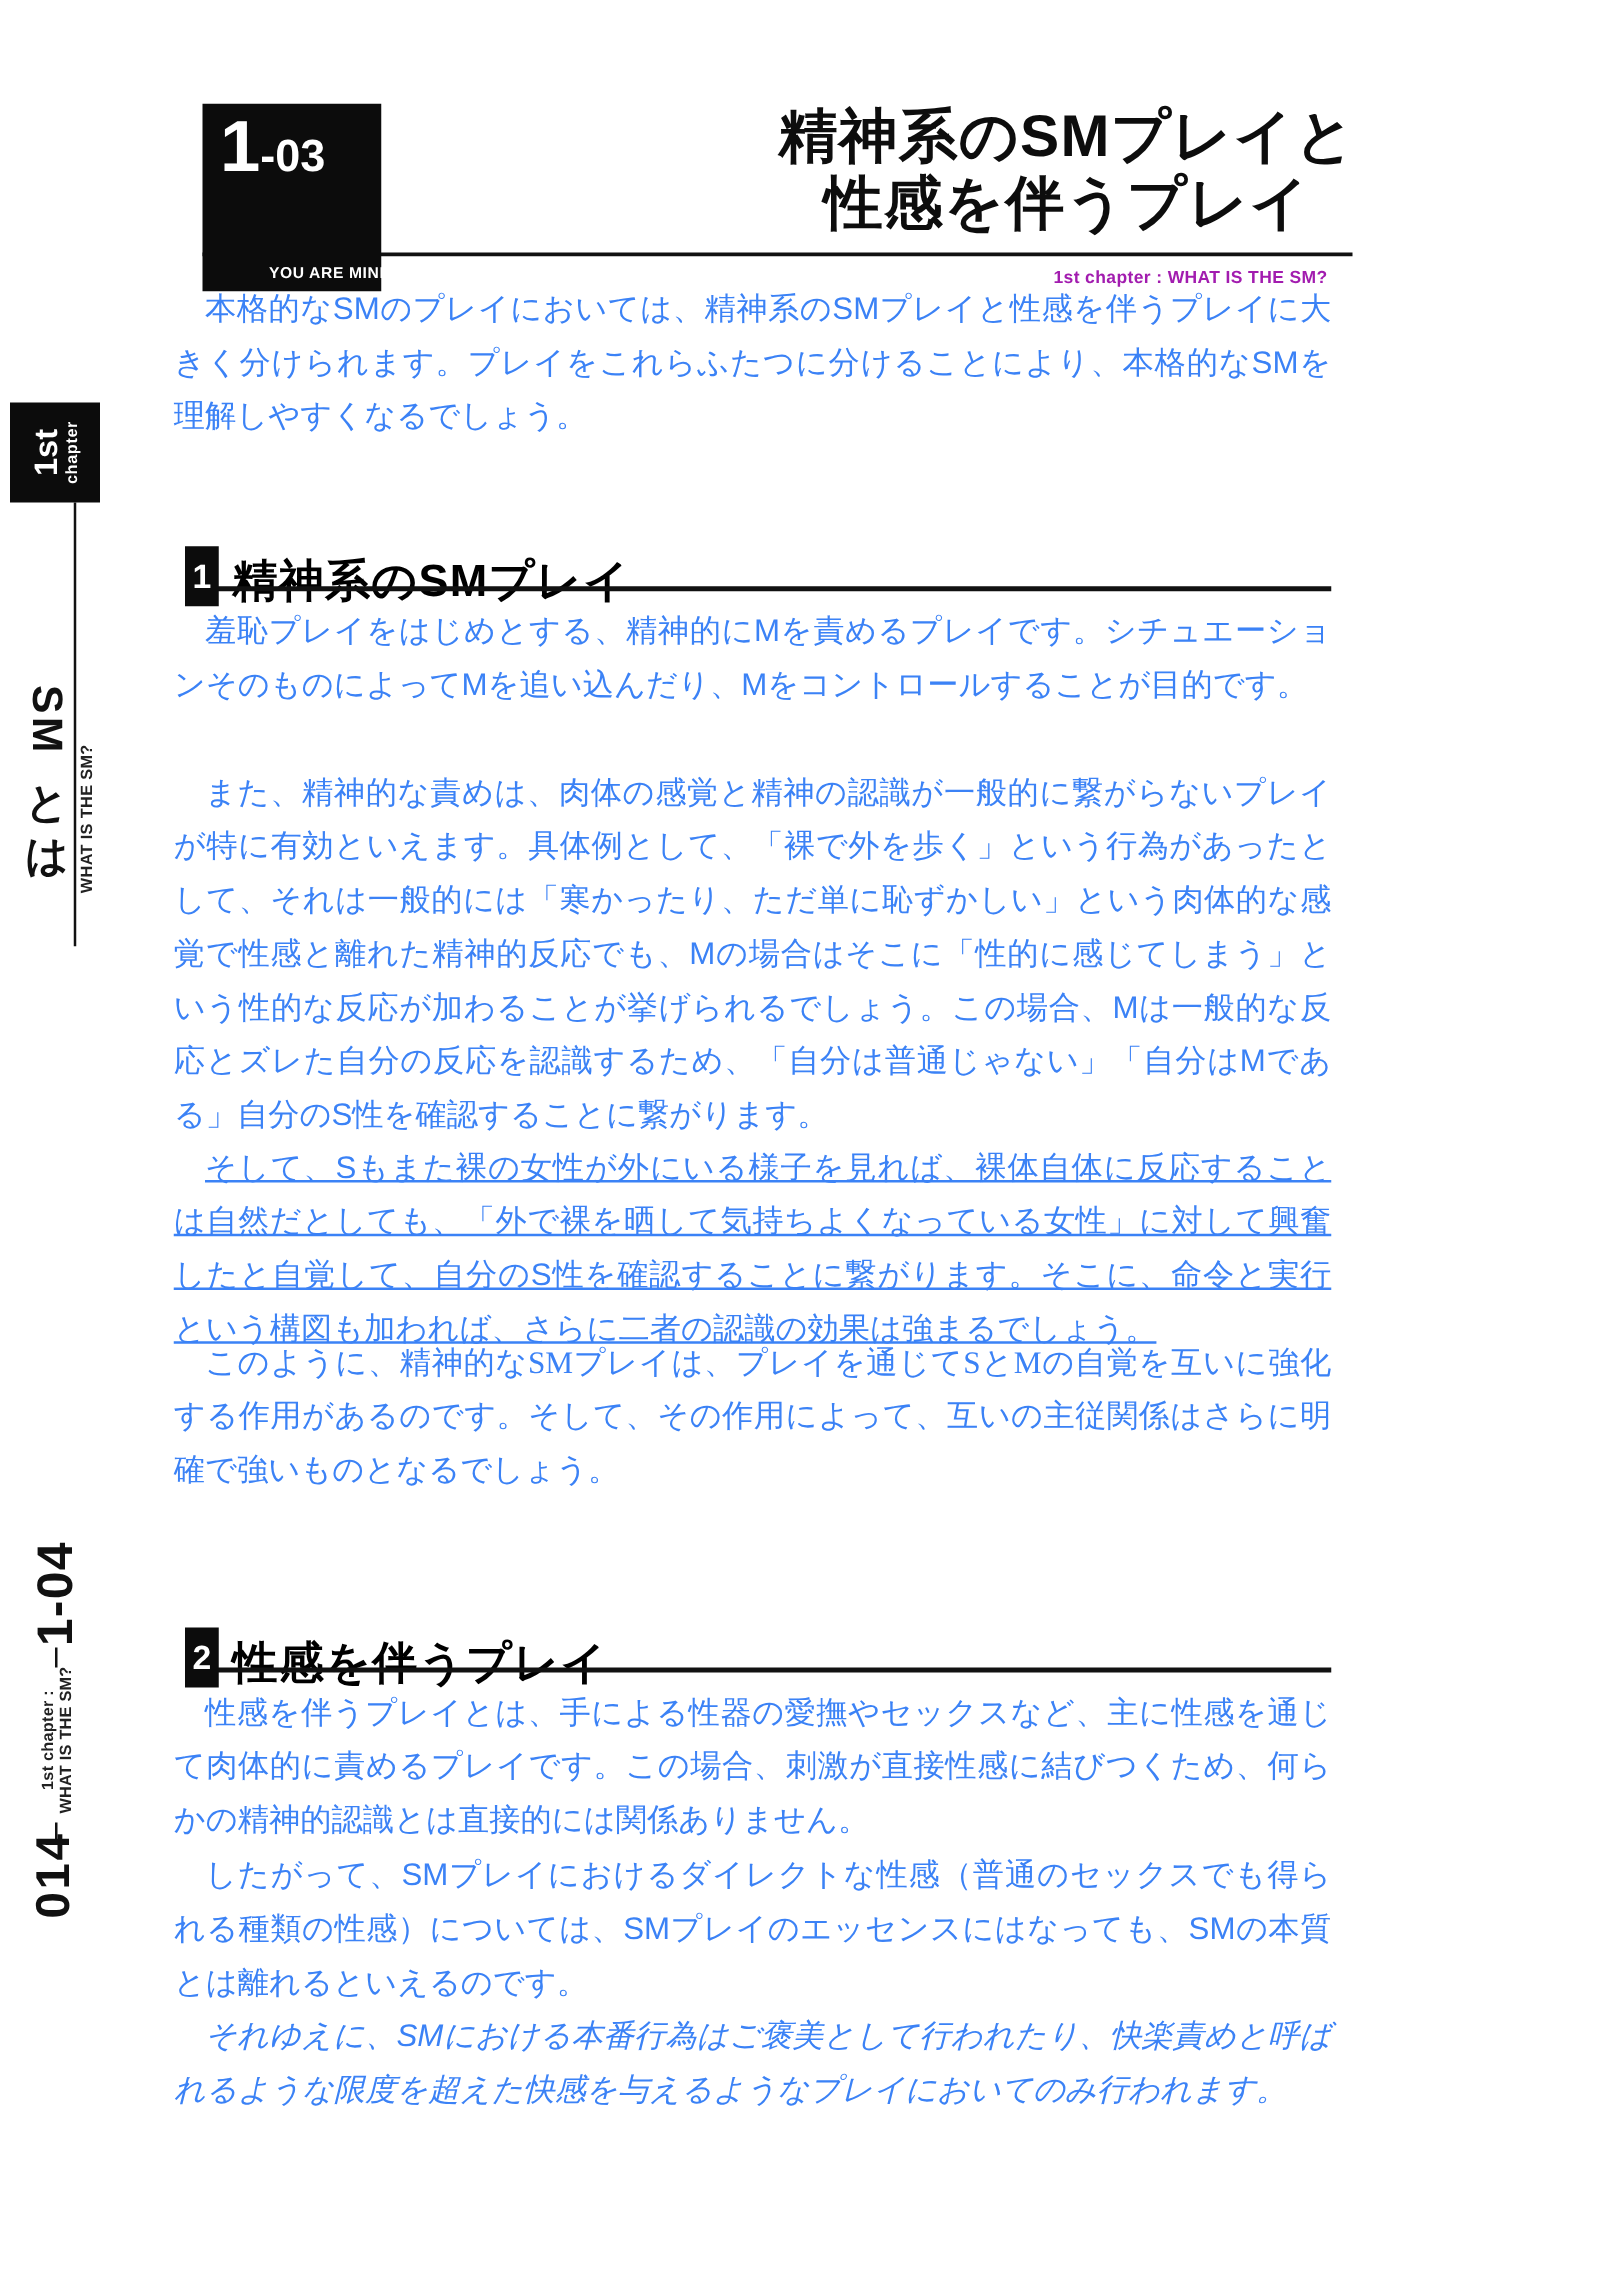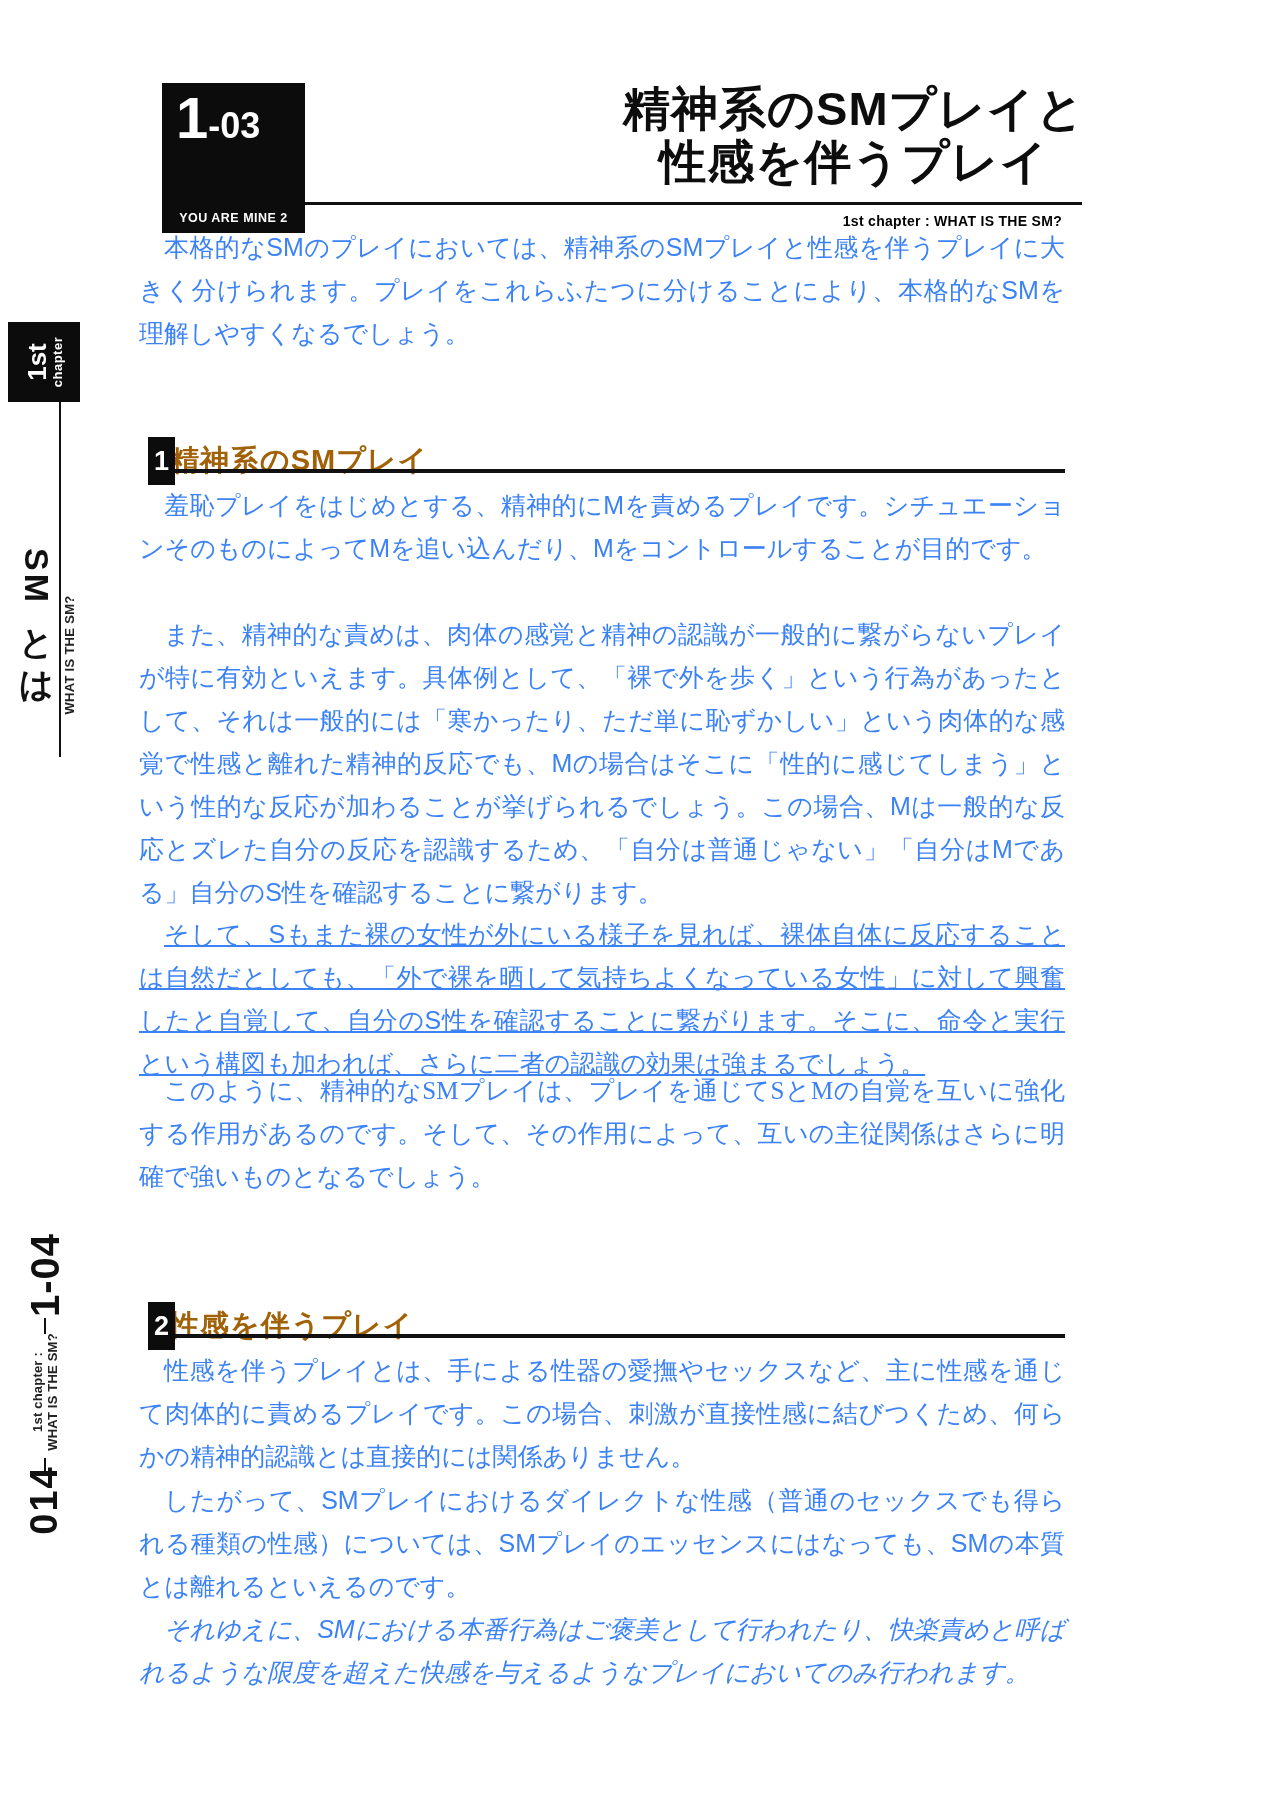--- a/index.html
+++ b/index.html
@@ -21,30 +21,30 @@
     background:#0c0c0c;color:#fff;z-index:2;
   }
   .secnum{
     position:absolute;left:14px;top:6px;
     display:flex;align-items:baseline;font-weight:bold;
   }
   .secnum .big{font-size:58px;line-height:1;}
   .secnum .small{font-size:36px;line-height:1;}
   .series-label{
     position:absolute;bottom:8px;left:0;width:100%;
-    text-align:center;font-size:12.5px;font-weight:bold;letter-spacing:.5px;
+    text-align:center;font-size:12.5px;font-weight:bold;letter-spacing:.5px;padding-left:36px;
   }
   .page-title{
     position:absolute;top:82px;right:195px;
     text-align:center;font-size:47px;line-height:53px;
     font-weight:bold;color:#0d0d0d;letter-spacing:1px;white-space:nowrap;
   }
   .chapter-caption{
     position:absolute;top:213px;right:218px;
-    font-size:14px;font-weight:bold;color:#000000;letter-spacing:.3px;
+    font-size:14px;font-weight:bold;color:#a21caf;letter-spacing:.3px;
   }
   
   .chapter-tab{
     position:absolute;left:8px;top:322px;width:72px;height:80px;
     background:#0c0c0c;z-index:2;
   }
   .rot-center{
     position:absolute;white-space:nowrap;
     transform:translate(-50%,-50%) rotate(-90deg);
   }
@@ -80,21 +80,21 @@
   .p-s2-1{top:1479px;}
   .p-s2-2{top:1608px;font-style:italic;}
   
   .h-numbox{
     position:absolute;left:148px;width:27px;height:48px;background:#0c0c0c;
     color:#fff;font-size:27px;font-weight:bold;text-align:center;line-height:48px;z-index:2;
   }
   .h1-numbox{top:437px;}
   .h2-numbox{top:1302px;}
   .h-label{
-    position:absolute;left:170px;font-size:29px;font-weight:bold;color:#a16207;
+    position:absolute;left:186px;font-size:36px;font-weight:bold;color:#000000;
     letter-spacing:1px;white-space:nowrap;
   }
   .h1-label{top:441px;}
   .h2-label{top:1306px;}
   .h-rule{position:absolute;left:174px;width:891px;height:4px;background:#111;}
   .h1-rule{top:469px;}
   .h2-rule{top:1334px;}
 </style>
 </head>
 <body>

